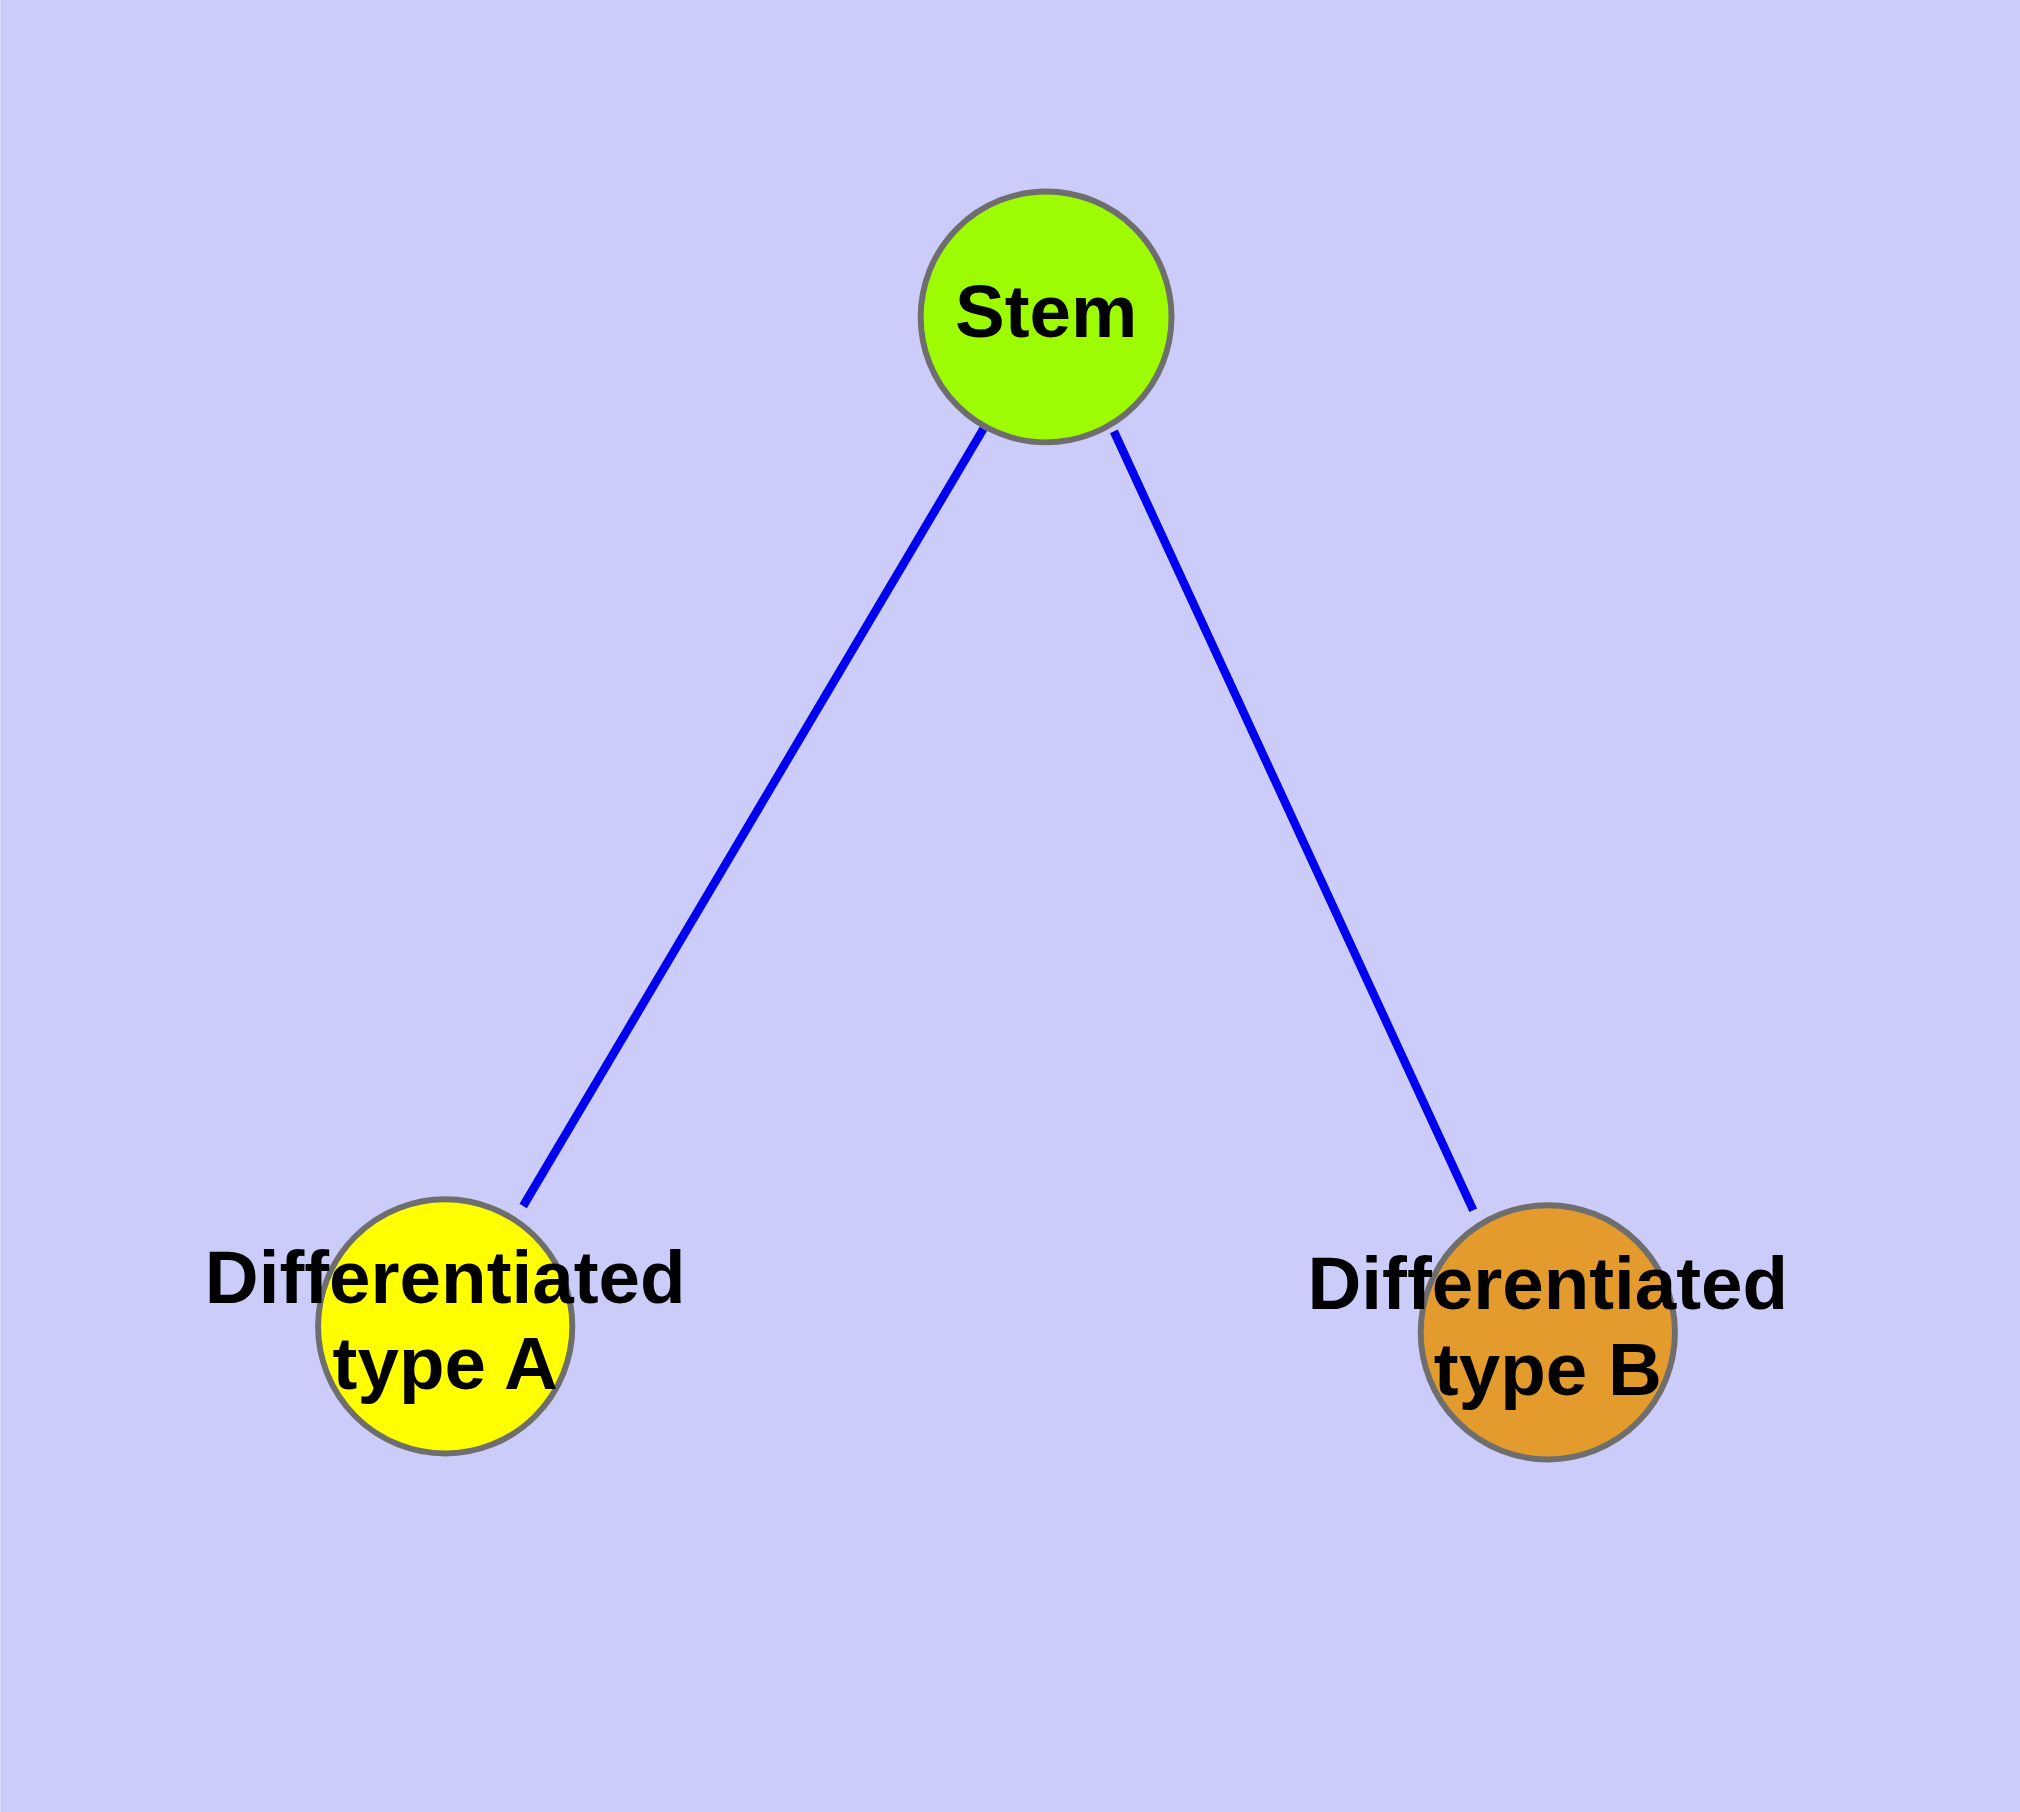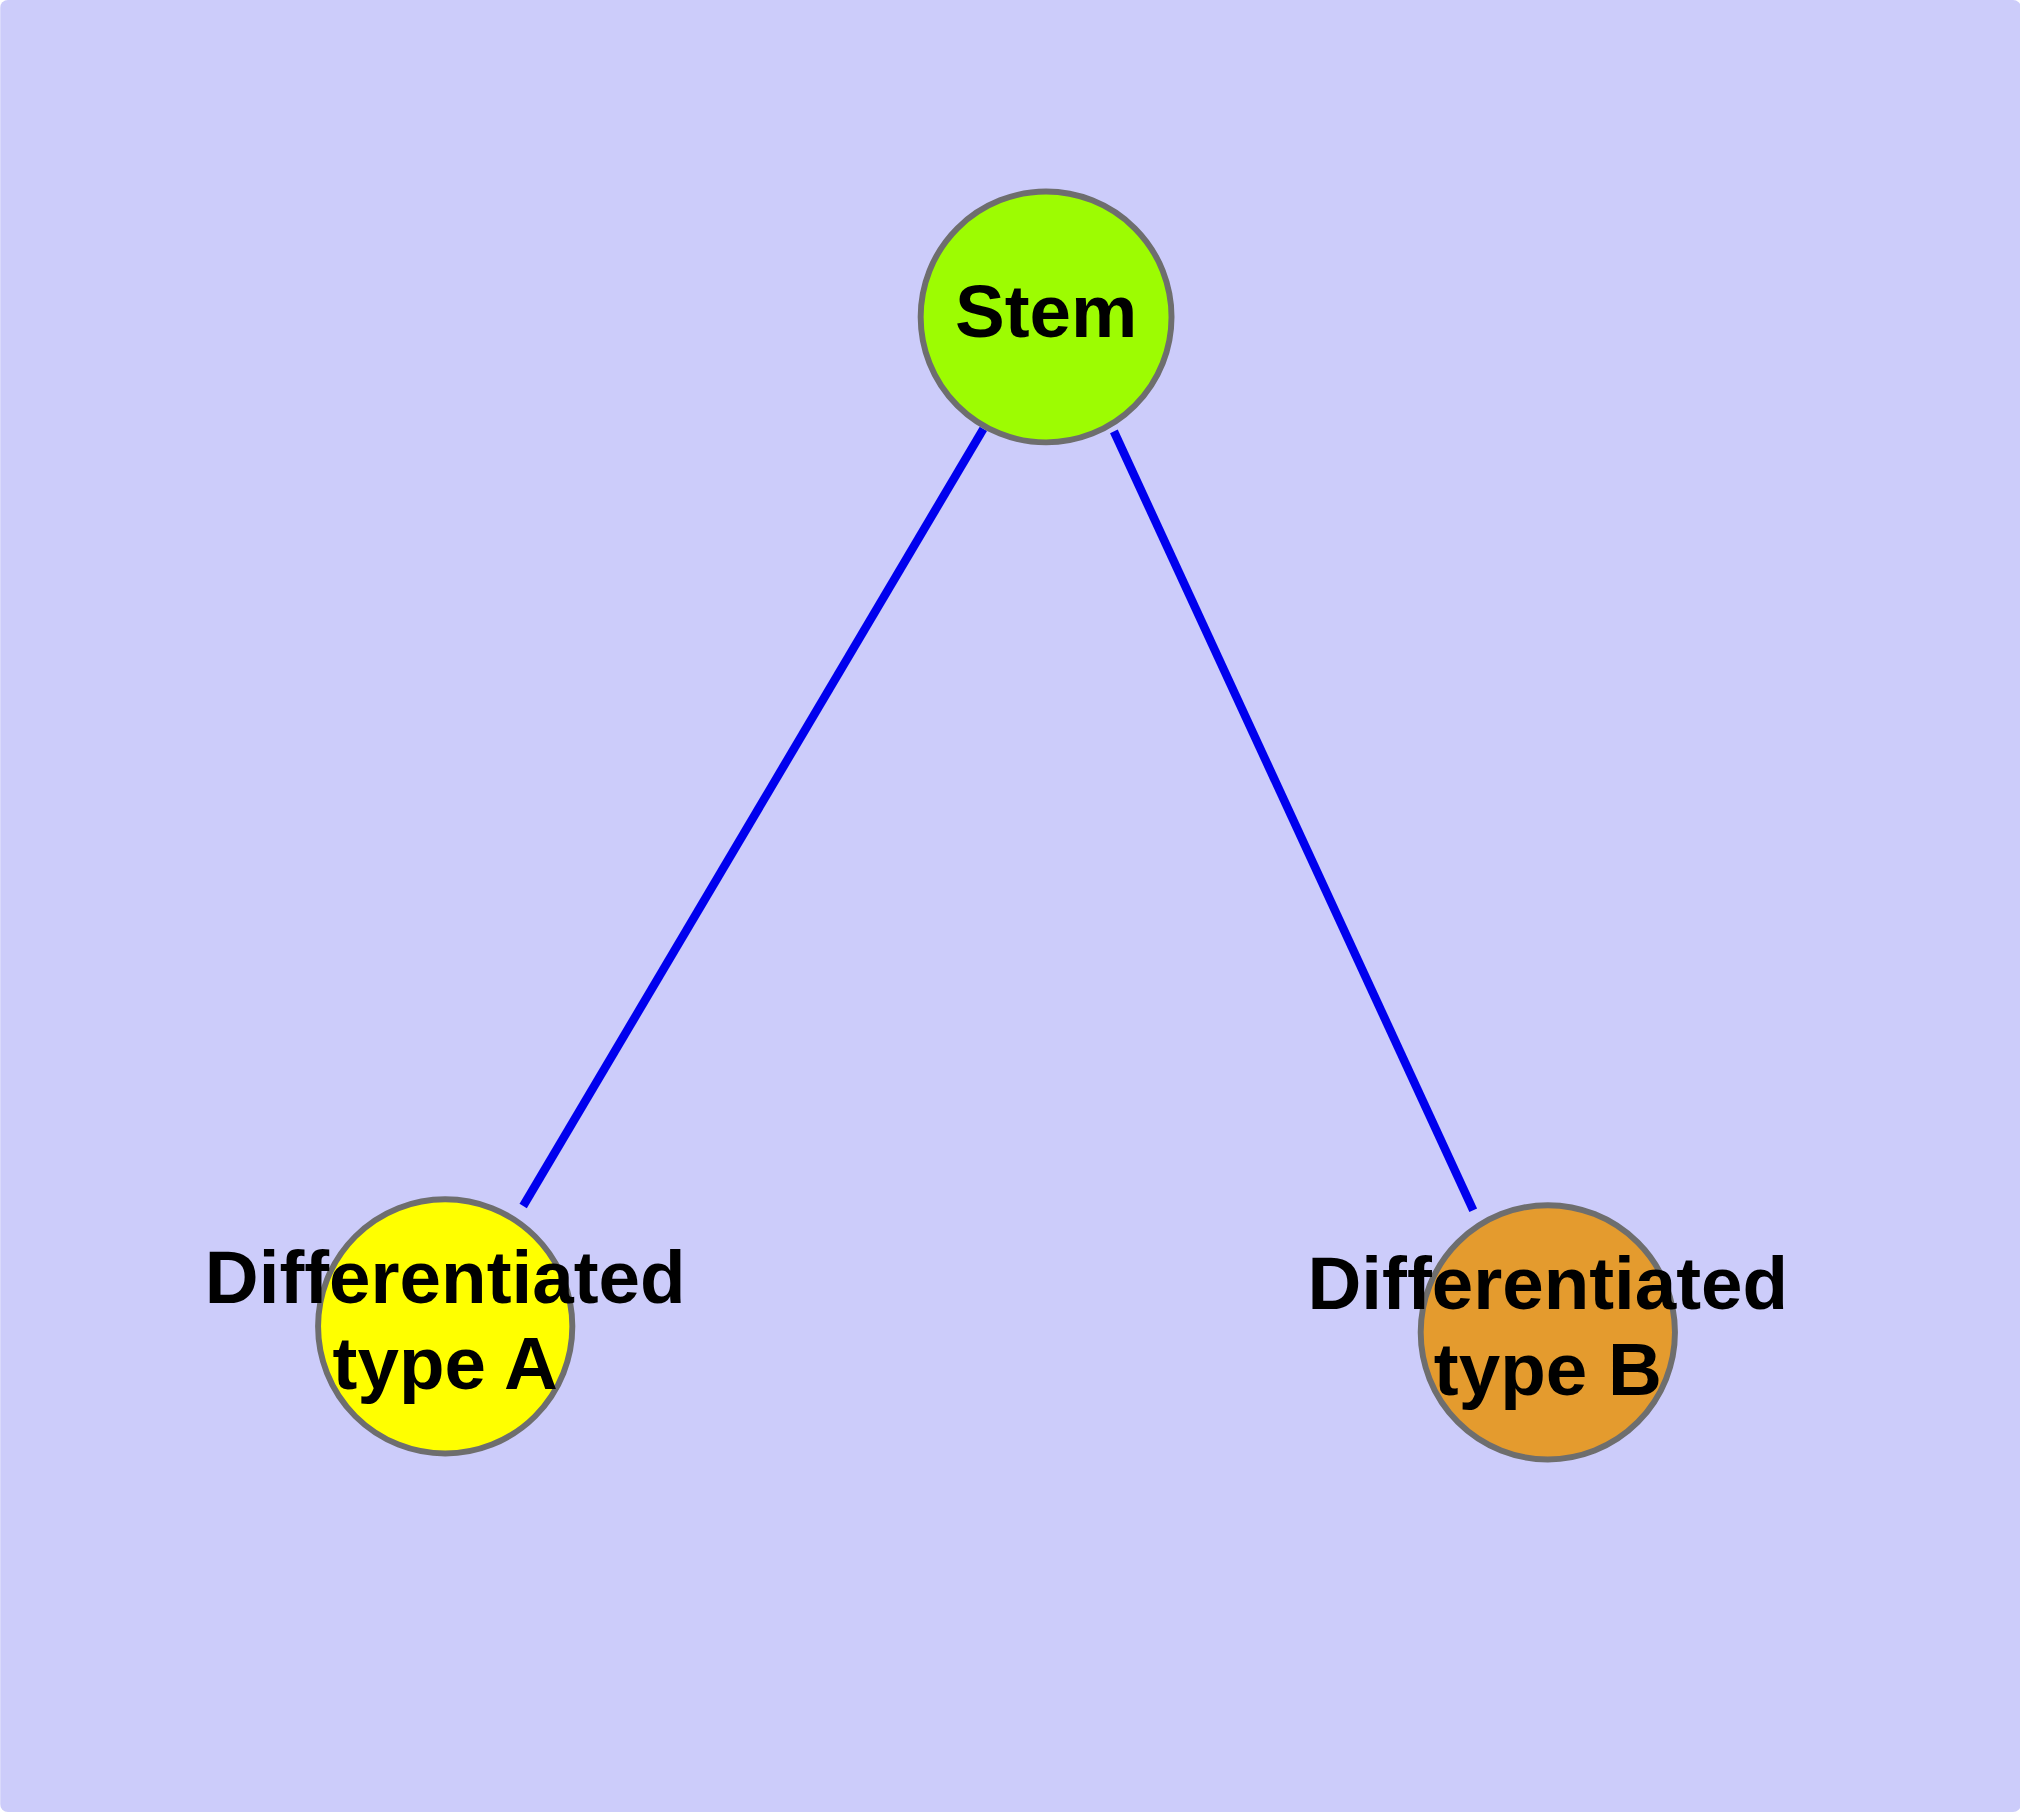--- a/index.html
+++ b/index.html
@@ -28,21 +28,21 @@
     fill: #000000;
     font-size: 88px;
     text-anchor: middle;
     dominant-baseline: middle;
     white-space: pre;
   }
 </style>
 </head>
 <body>
 
-<div id="canvas" style="width: 2021px; height: 1812px; border-radius: 8px;">
+<div id="canvas" style="width: 2021px; height: 1812px;">
   <svg id="graph-svg" viewBox="0 0 2384 2138" xmlns="http://www.w3.org/2000/svg">
 
     <rect id="bg-rect" x="0" y="0" width="2384" height="2138" fill="#ccccfa"></rect>
 
     <g id="edges-group">
       <line id="edge-0" x1="1160" y1="506" x2="617" y2="1423" stroke="#0000ee" stroke-width="10" stroke-linecap="butt"></line>
       <line id="edge-1" x1="1314" y1="509" x2="1738" y2="1428" stroke="#0000ee" stroke-width="10" stroke-linecap="butt"></line>
     </g>
 
     <g id="nodes-group">

